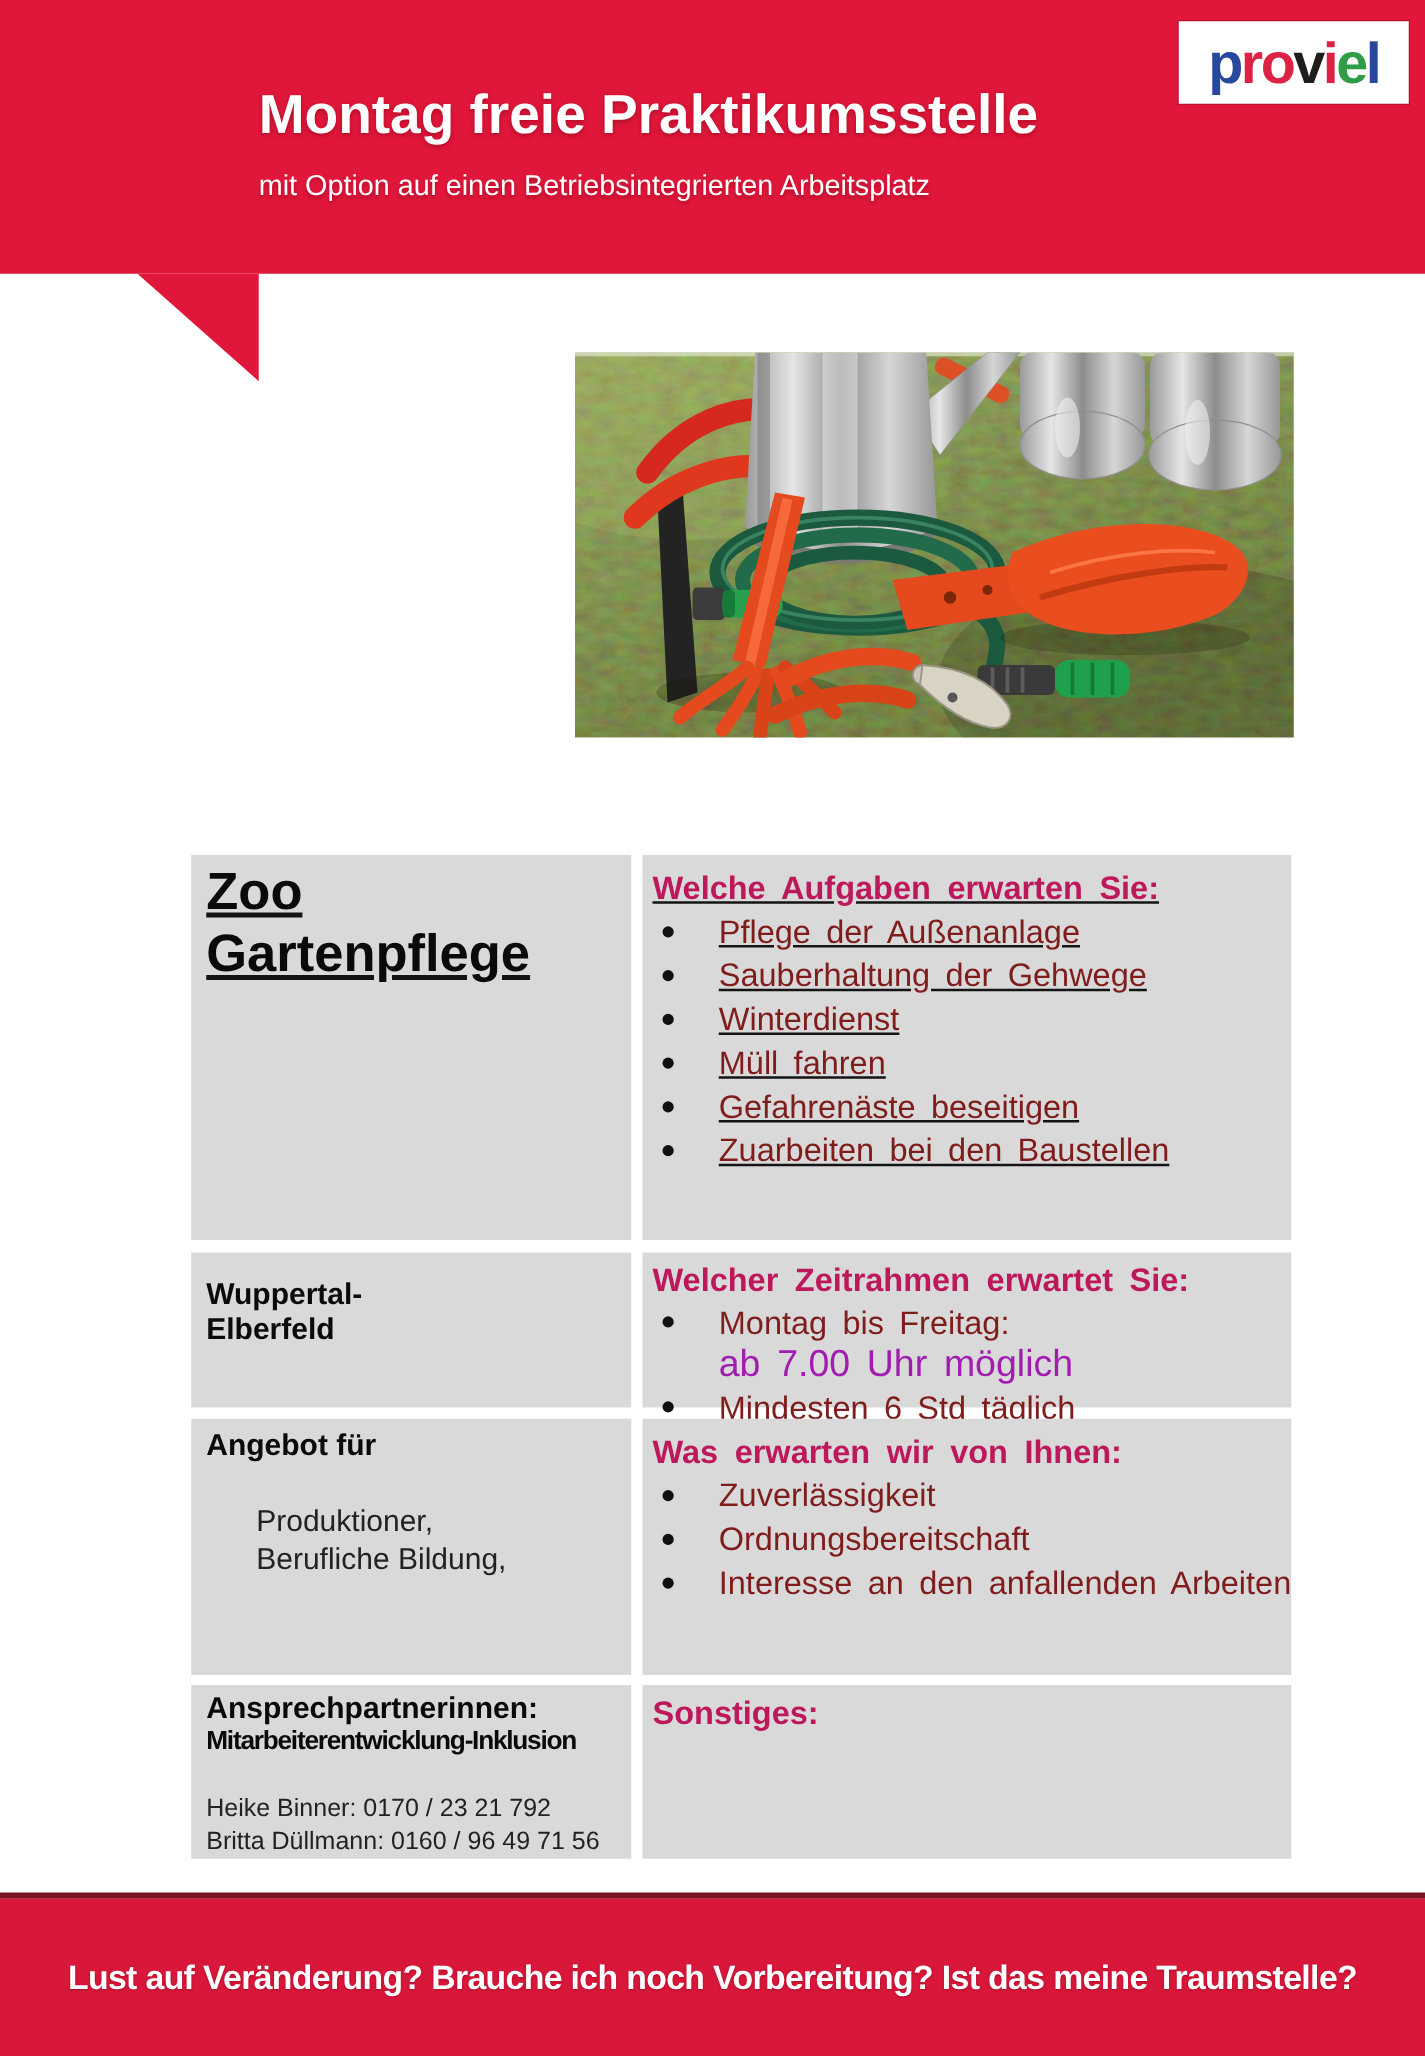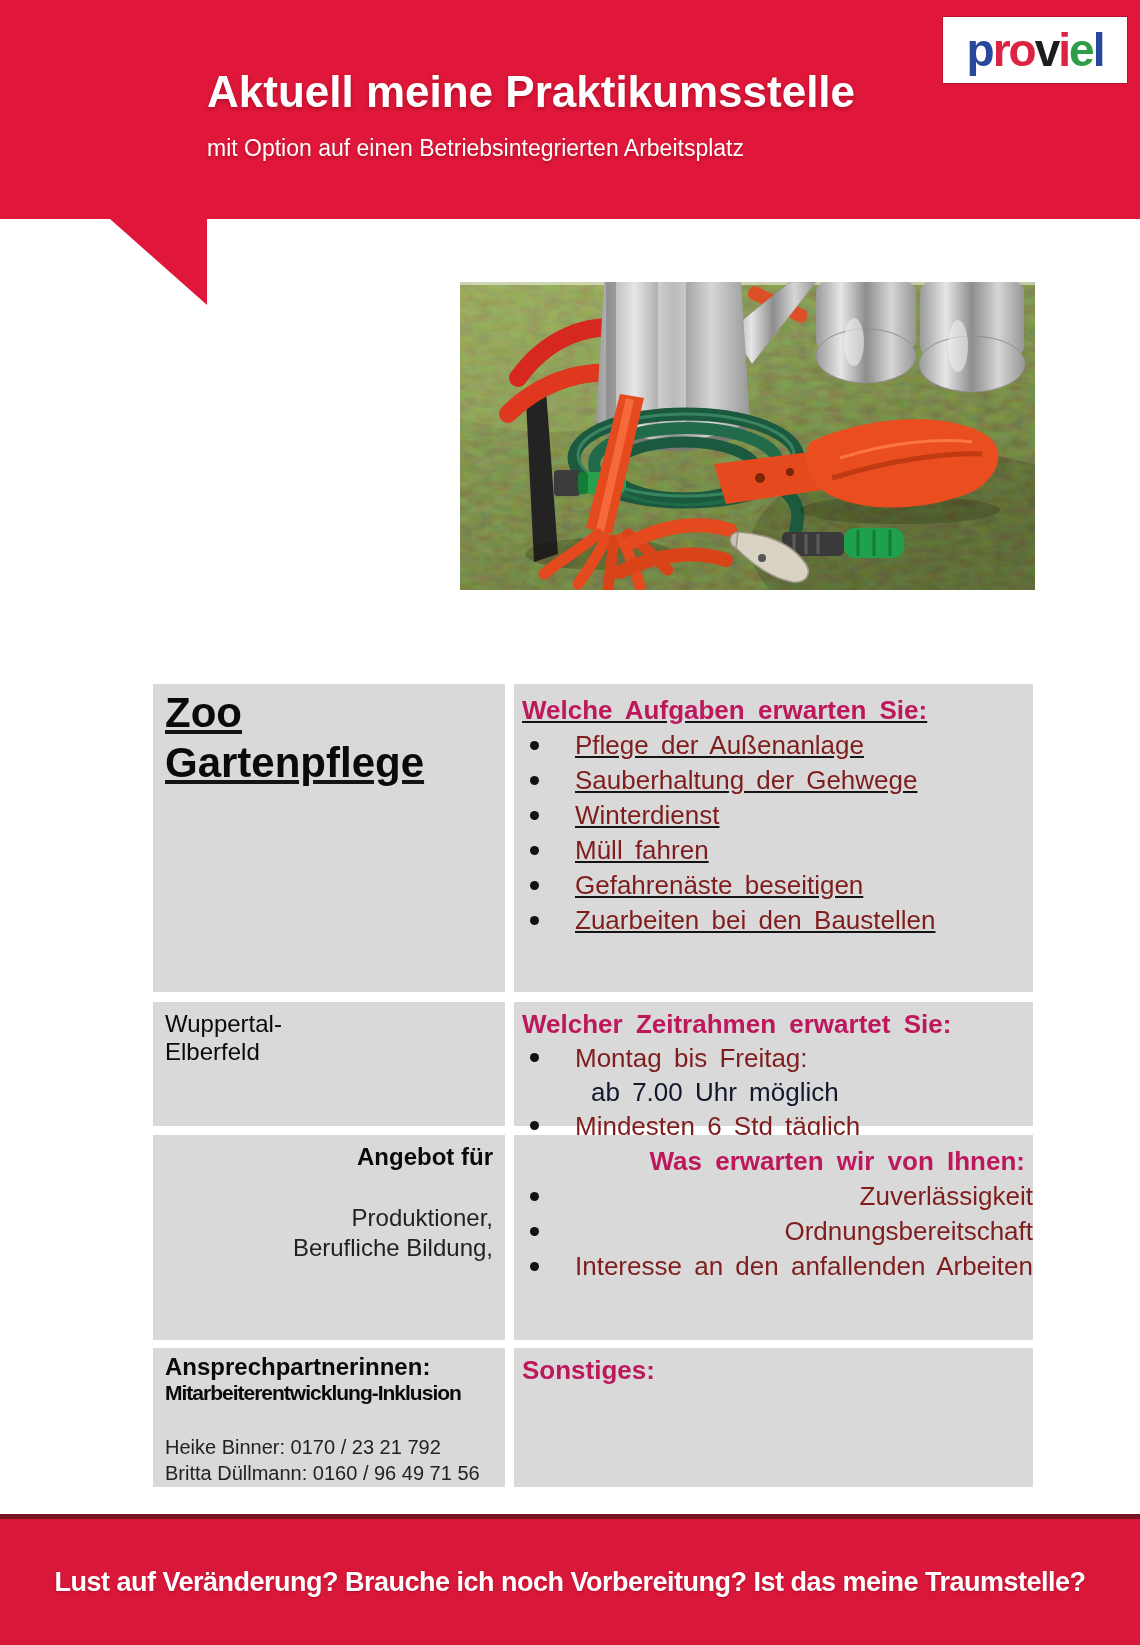--- a/index.html
+++ b/index.html
@@ -29,53 +29,53 @@
 
   
   .photo{position:absolute;left:460px;top:282px;width:575px;height:308px;display:block;}
 
   
   .cell{position:absolute;background:var(--cell-gray);}
   .c-left{left:153px;width:352px;}
   .c-right{left:514px;width:519px;}
   .r1{top:684px;height:308px;text-decoration:underline;}
   .r2{top:1002px;height:124px;}
-  .r3{top:1135px;height:205px;text-align:right;}
+  .r3{top:1135px;height:205px;}
   .r4{top:1348px;height:139px;}
 
   .job-title{padding:4px 12px 0 12px;font-size:42px;line-height:50px;font-weight:bold;color:#0a0a0a;}
   .cell-heading{padding:9px 8px 0 8px;font-size:26px;line-height:34px;font-weight:bold;word-spacing:6px;color:#be185d;}
   .b-list{margin-top:1px;}
   .b-item{position:relative;padding-left:61px;font-size:26px;line-height:35px;word-spacing:5px;color:#7f1d1d;}
   .b-item .dot{position:absolute;left:16px;top:13px;width:9px;height:9px;border-radius:50%;background:#111;}
-  .b-cont{padding-left:77px;font-size:26px;line-height:34px;word-spacing:5px;color:#0f172a;}
+  .b-cont{padding-left:61px;font-size:30px;line-height:34px;word-spacing:5px;color:#a21caf;}
   .r2 .b-item{line-height:34px;}
   .r2 .b-item .dot{top:12px;}
   .r2 .cell-heading{padding-top:6px;line-height:32px;}
 
-  .loc{padding:8px 12px 0 12px;font-size:24px;line-height:28px;font-weight:normal;color:#0a0a0a;}
+  .loc{padding:20px 12px 0 12px;font-size:24px;line-height:28px;font-weight:bold;color:#0a0a0a;}
   .offer-label{padding:8px 12px 0 12px;font-size:24px;line-height:28px;font-weight:bold;color:#0a0a0a;}
   .audience{margin-top:32px;padding:0 12px;font-size:24px;line-height:30px;color:#222;margin-left:40px;}
   .contact-label{padding:6px 12px 0 12px;font-size:24px;line-height:26px;font-weight:bold;color:#0a0a0a;}
   .contact-sublabel{padding:0 12px;font-size:21px;line-height:26px;font-weight:bold;letter-spacing:-1px;white-space:nowrap;color:#0a0a0a;}
   .contacts{margin-top:28px;padding:0 12px;font-size:20px;line-height:26px;color:#222;white-space:nowrap;}
 
   
   .band-line{position:absolute;left:0;top:1514px;width:1140px;height:5px;background:var(--dark-line);}
   .band{position:absolute;left:0;top:1519px;width:1140px;height:126px;background:var(--band-red);
     display:flex;align-items:center;justify-content:center;}
   .band-text{font-size:27px;font-weight:bold;letter-spacing:-0.5px;color:#ffffff;text-shadow:0 1px 2px rgba(110,0,18,.4);}
 </style>
 </head>
 <body>
 
 <div class="page">
 
   <div class="banner">
-    <div class="banner-title">Aktuell meine Praktikumsstelle</div>
+    <div class="banner-title">Montag freie Praktikumsstelle</div>
     <div class="banner-subtitle">mit Option auf einen Betriebsintegrierten Arbeitsplatz</div>
   </div>
   <svg class="tail" width="98" height="87" aria-hidden="true">
     <polygon points="0,0 97,0 97,86" fill="#e0173a"></polygon>
   </svg>
 
   <div class="logo-box">
     <div class="logo-word"><span style="color: rgb(39, 72, 156);">p</span><span style="color: rgb(221, 35, 67);">r</span><span style="color: rgb(221, 35, 67);">o</span><span style="color: rgb(29, 29, 27);">v</span><span style="color: rgb(221, 35, 67);">i</span><span style="color: rgb(47, 156, 72);">e</span><span style="color: rgb(39, 72, 156);">l</span></div>
   </div>
 

